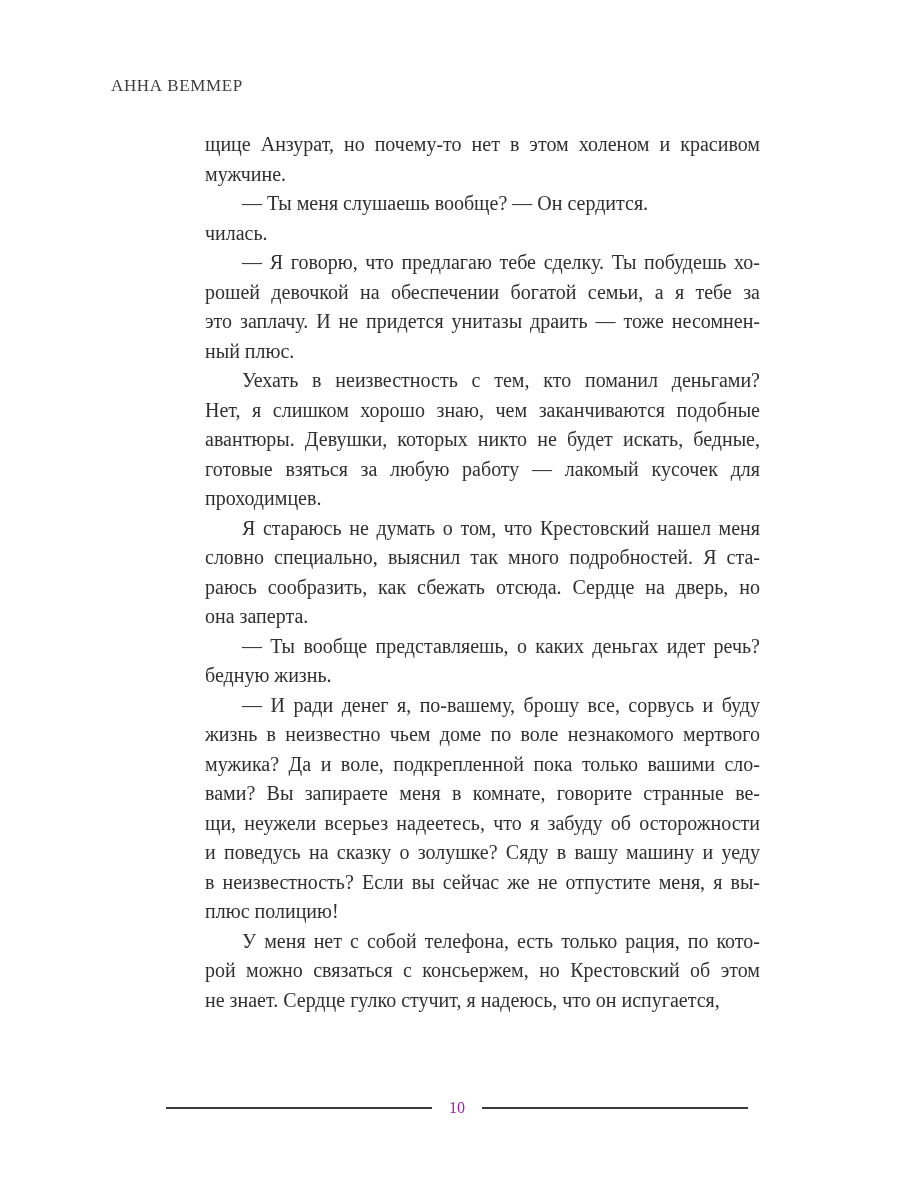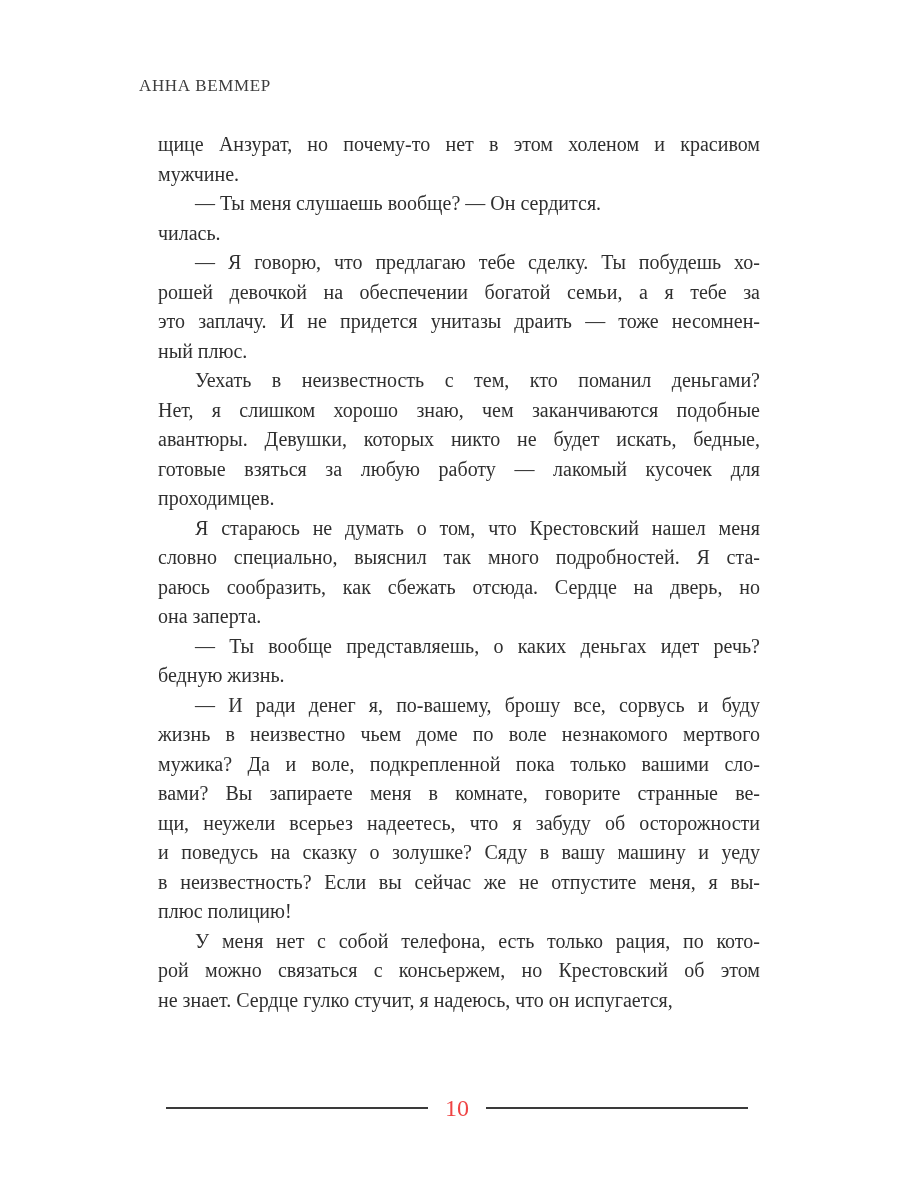--- a/index.html
+++ b/index.html
@@ -11,56 +11,56 @@
     font-family: "Liberation Serif", "DejaVu Serif", serif;
     overflow: hidden;
   }
   .running-header {
     position: absolute;
     left: 111px;
     top: 76px;
     font-size: 17px;
     letter-spacing: 0.6px;
     color: #3d3d3d;
-    margin-left: 28px;
   }
   .text-block {
     position: absolute;
     left: 158px;
     top: 130px;
     width: 602px;
     font-size: 20px;
     line-height: 29.5px;
     color: #2f2f2f;
   }
   .para .line {
     text-align: justify;
     text-align-last: justify;
     white-space: normal;
+    margin-left: 47px;
   }
   .para .line.indent { text-indent: 37px; }
   .para .line.final { text-align-last: left; }
   .footer {
     position: absolute;
     left: 166px;
     top: 1096px;
     width: 582px;
     height: 24px;
     display: flex;
     align-items: center;
     gap: 17px;
   }
   .rule {
     flex: 1;
     height: 2px;
     background: #3a3a3a;
   }
   .page-number {
-    font-size: 24px;
-    color: #ef4444;
+    font-size: 16px;
+    color: #a21caf;
     line-height: 24px;
   }
 </style>
 </head>
 <body>
 
 <div class="page">
   <div class="running-header">АННА ВЕММЕР</div>
 
   <div class="text-block" id="text-block">

